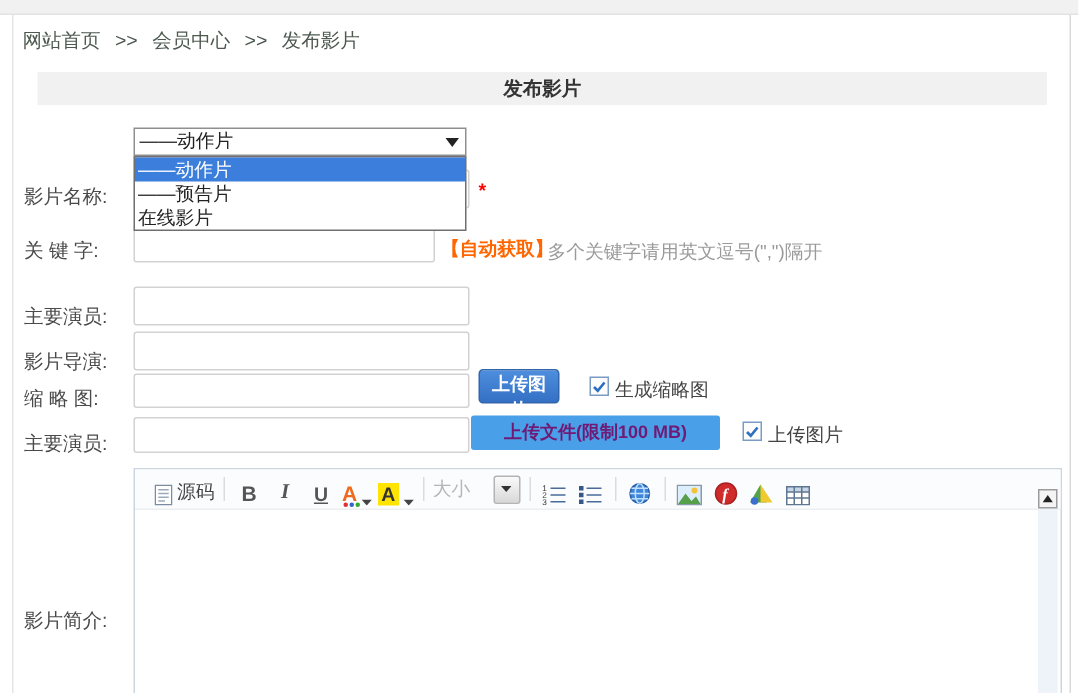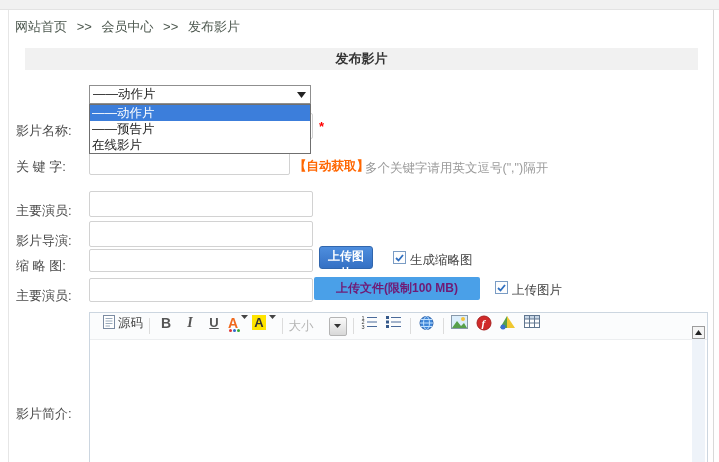--- a/index.html
+++ b/index.html
@@ -41,21 +41,21 @@
         background:#4aa0e8;color:#701a75;font-weight:bold;font-size:12px;font-family:inherit;cursor:pointer;}
   
   .cb{position:absolute;width:13px;height:13px;border:1px solid #7a9cc4;background:#fdfdfd;
       box-sizing:border-box;display:flex;align-items:center;justify-content:center;cursor:pointer;}
   .cblabel{position:absolute;font-size:12.5px;color:#444;}
   
   .editor{position:absolute;left:80px;top:302px;width:619px;height:170px;border:1px solid #ccd6e0;
           box-sizing:border-box;background:#fff;}
   .tb{position:absolute;left:0;top:0;width:100%;height:27px;background:#fbfcfd;border-bottom:1px solid #eceef0;
       display:flex;align-items:center;padding-left:8px;box-sizing:border-box;}
-  .tbtn{display:flex;align-items:flex-start;justify-content:center;height:22px;min-width:20px;padding:0 2px;
+  .tbtn{display:flex;align-items:flex-end;justify-content:center;height:22px;min-width:20px;padding:0 2px;
         cursor:pointer;border-radius:2px;}
   .tbtn.src span{margin-left:3px;color:#444;font-size:12.5px;}
   .tbtn.b{font-weight:bold;color:#555;font-size:14px;}
   .tbtn.i{font-style:italic;font-weight:bold;color:#555;font-size:14px;font-family:"Liberation Serif","DejaVu Serif",serif;}
   .tbtn.u{font-weight:bold;color:#555;font-size:13px;text-decoration:underline;}
   .tsep{width:1px;height:16px;background:#dcdcdc;margin:0 4px;}
   .acolor{position:relative;font-weight:bold;font-size:14px;color:#f06a1e;margin-right:1px;}
   .acolor .dots{position:absolute;left:1px;bottom:-1px;display:flex;gap:1px;}
   .dot{width:3px;height:3px;border-radius:50%;}
   .dot.r{background:#d33;}

